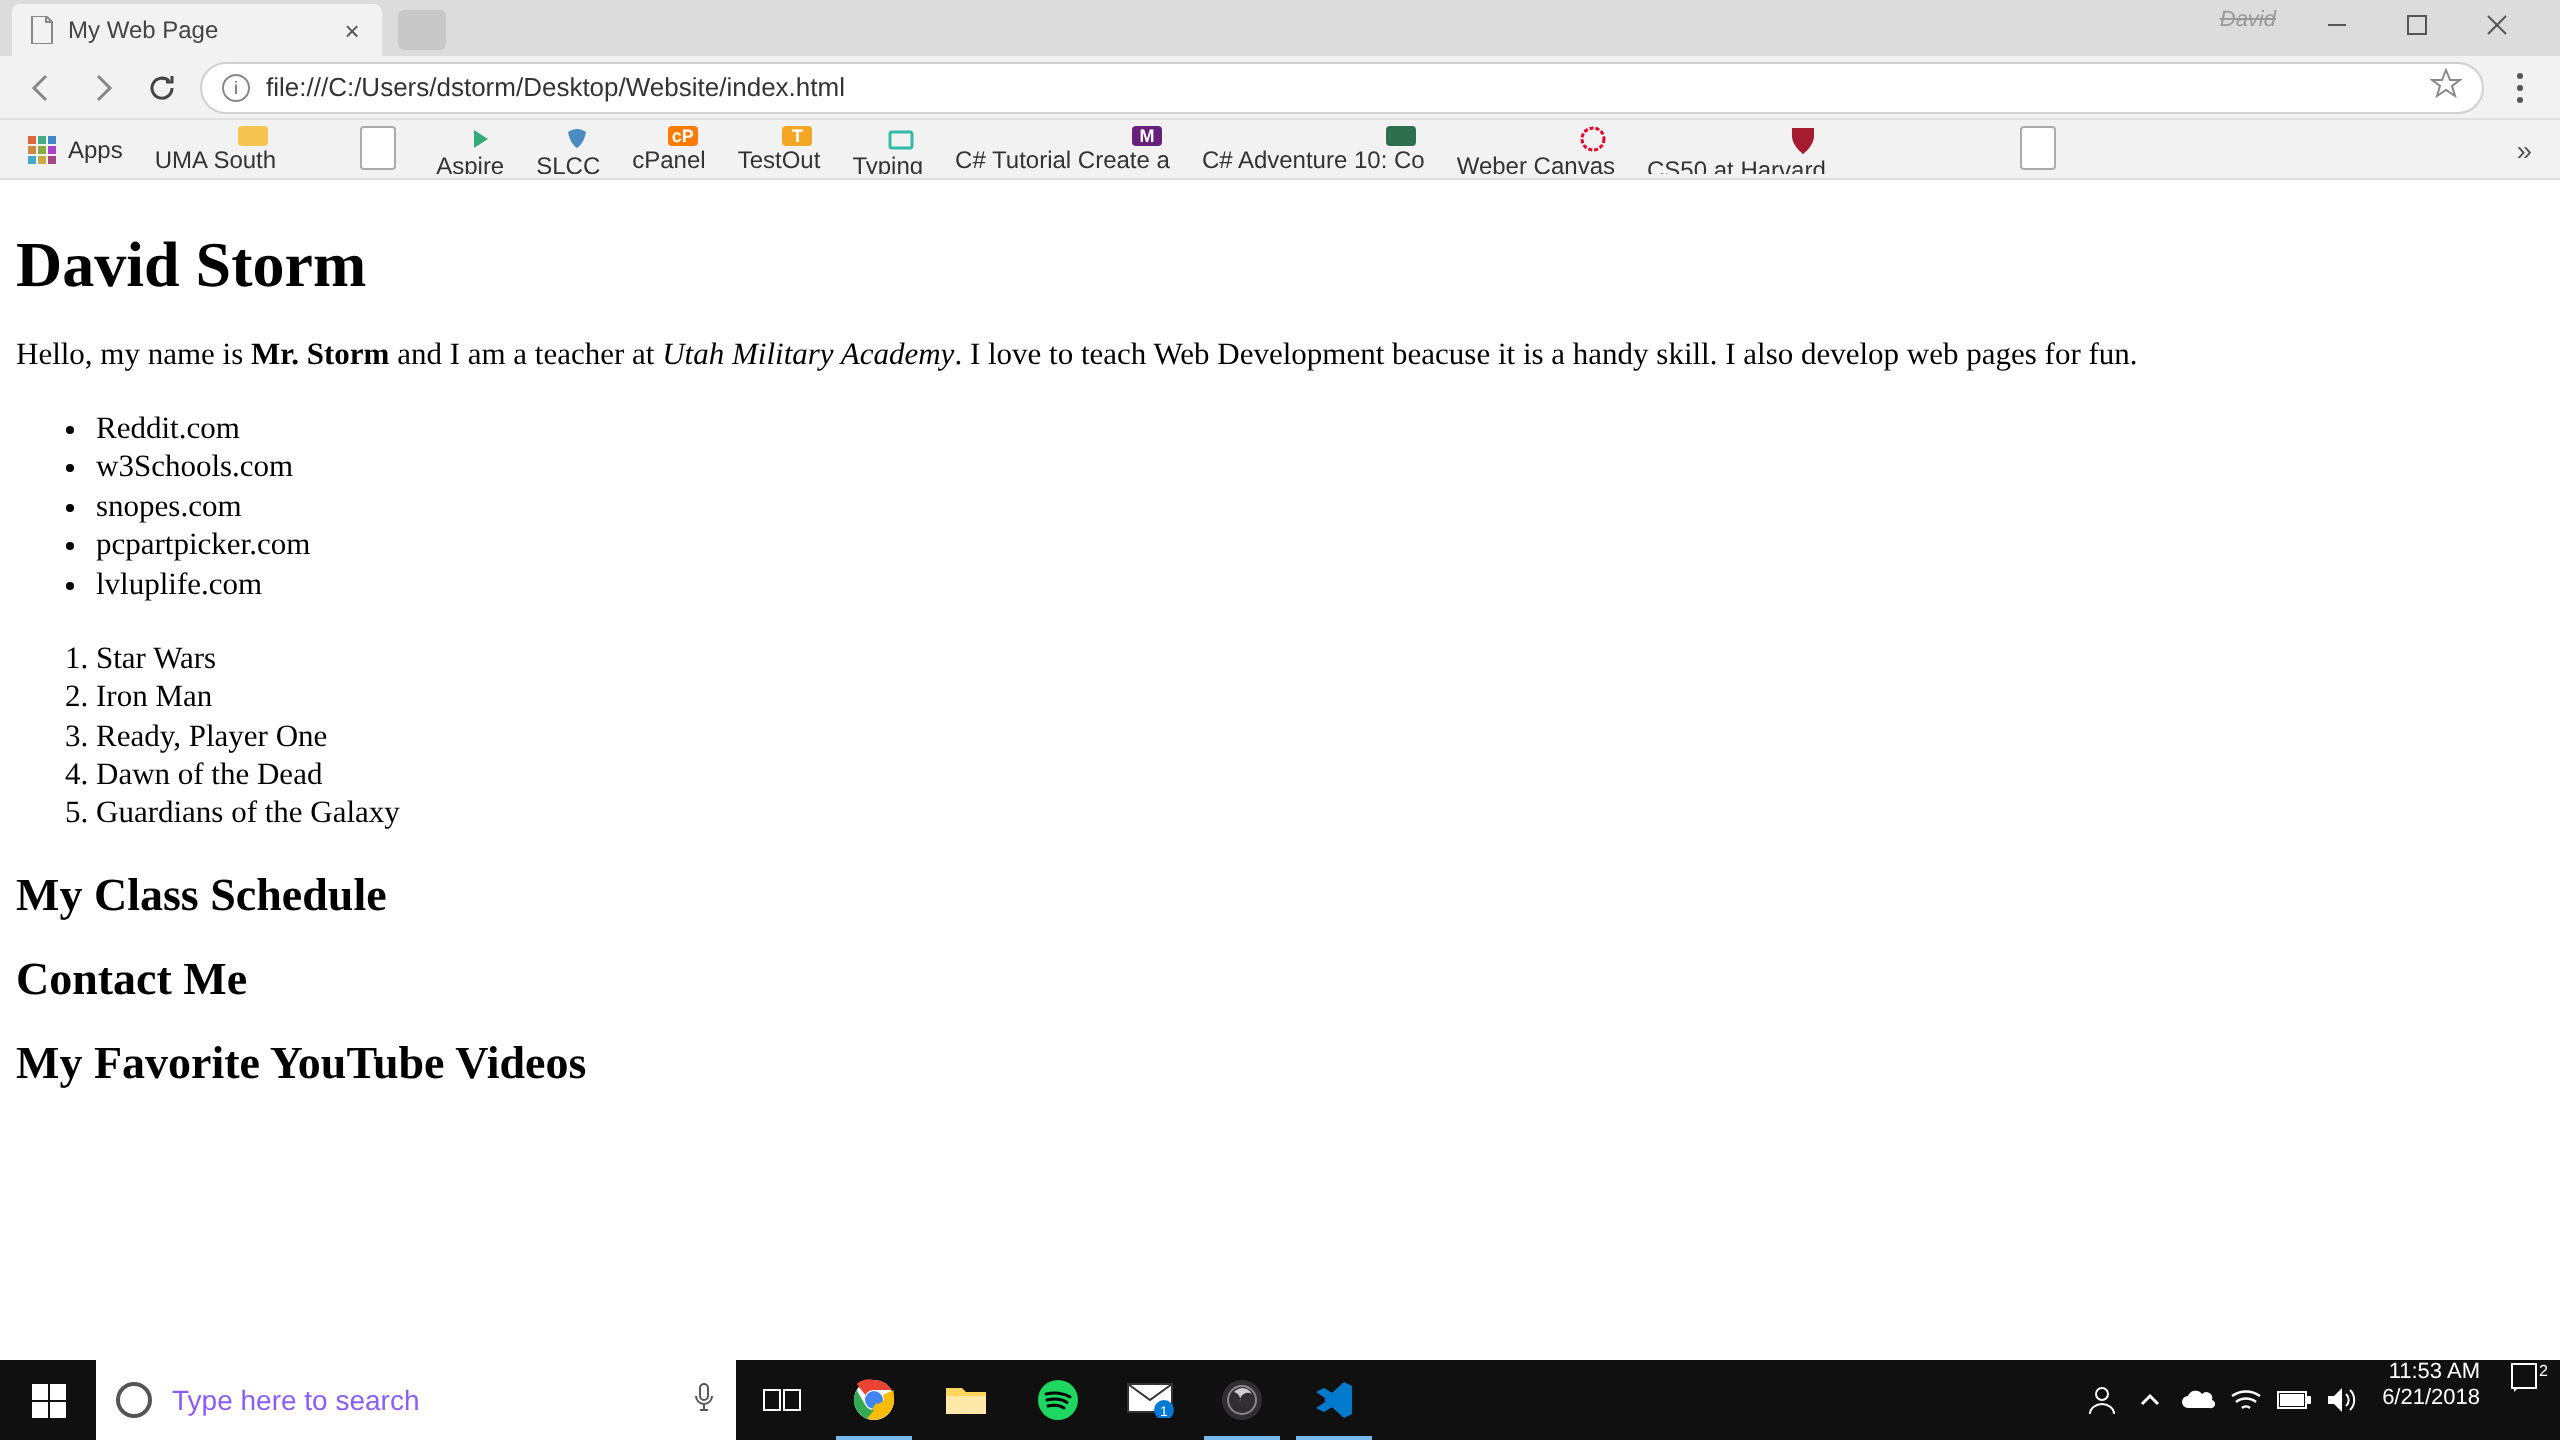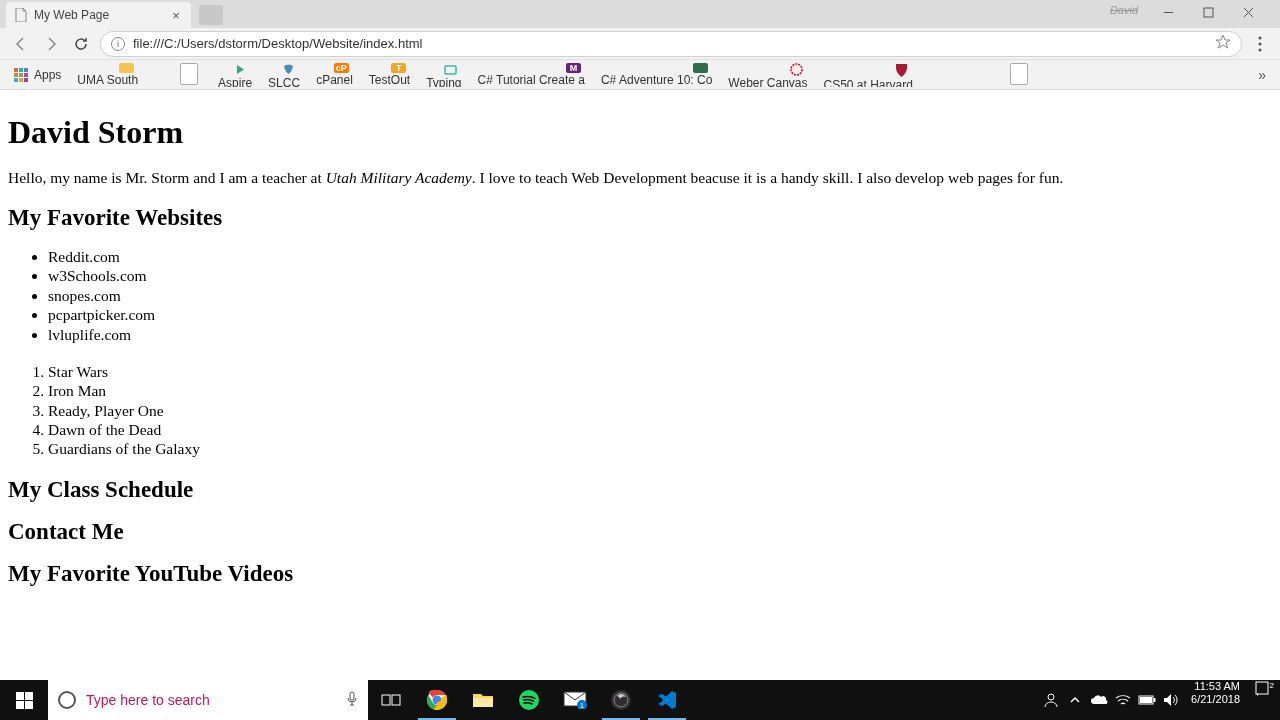--- a/index.html
+++ b/index.html
@@ -46,31 +46,31 @@
 .bookmark { display: flex; align-items: flex-end; padding: 0 8px; height: 24px; white-space: nowrap; flex-direction: column; }
 .bookmark .bk-icon { width: 15px; height: 15px; margin-right: 4px; display: flex; align-items: center; justify-content: center; border-radius: 2px; font-size: 9px; color: #fff; font-weight: bold; }
 .bookmark .bk-icon.folder { background: #f5c551; }
 .bookmark .bk-icon.page { background: #fff; border: 1px solid #aaa; }
 .bk-more { margin-left: auto; padding: 0 8px; color: #555; font-size: 14px; }
 
 
 .page { padding: 10px 8px; font-family: "Times New Roman", serif; color: #000; }
 .page h1 { font-size: 32px; font-weight: bold; margin: 14px 0 18px; }
 .page p { font-size: 15.5px; margin-bottom: 18px; }
-.page p .bold { font-weight: normal; }
+.page p .bold { font-weight: bold; }
 .page p .ital { font-style: italic; }
 .page h2 { font-size: 23px; font-weight: bold; margin: 12px 0 16px; }
 .page ul, .page ol { margin-left: 40px; margin-bottom: 18px; font-size: 15.5px; }
 .page ul li, .page ol li { line-height: 1.25; }
 
 
 .taskbar { position: absolute; bottom: 0; left: 0; right: 0; height: 40px; background: #101010; display: flex; align-items: center; color: #fff; }
 .start-btn { width: 48px; height: 40px; display: flex; align-items: center; justify-content: center; }
 .start-btn svg { width: 17px; height: 17px; }
-.search-box { height: 40px; width: 320px; background: #fff; display: flex; align-items: center; padding: 0 10px; color: #be185d; font-size: 14px; }
+.search-box { height: 40px; width: 320px; background: #fff; display: flex; align-items: center; padding: 0 10px; color: #8b5cf6; font-size: 14px; }
 .search-box .cortana { width: 18px; height: 18px; border: 2px solid #555; border-radius: 50%; margin-right: 10px; }
 .search-box .mic { margin-left: auto; color: #555; }
 .task-icons { display: flex; align-items: center; height: 40px; }
 .task-icon { width: 46px; height: 40px; display: flex; align-items: center; justify-content: center; position: relative; }
 .task-icon.active::after { content: ''; position: absolute; bottom: 0; left: 4px; right: 4px; height: 2px; background: #76b9ed; }
 .tray { margin-left: auto; display: flex; align-items: flex-start; height: 40px; padding-right: 4px; font-size: 11px; color: #fff; }
 .tray-icon { width: 24px; display: flex; align-items: center; justify-content: center; height: 40px; }
 .tray-clock { text-align: right; padding: 0 8px; line-height: 1.2; }
 .tray-notif { width: 28px; display: flex; align-items: center; justify-content: center; position: relative; }
 .tray-notif .badge { position: absolute; bottom: 6px; right: 2px; font-size: 8px; }
@@ -232,21 +232,20 @@
       </div>
     <div class="bk-more">»</div>
   </div>
 </div>
 
 <div class="page">
   <h1>David Storm</h1>
   <p>
     <span>Hello, my name is </span><span class="bold">Mr. Storm</span><span> and I am a teacher at </span><span class="ital">Utah Military Academy</span><span>. I love to teach Web Development beacuse it is a handy skill. I also develop web pages for fun.</span>
   </p>
-  <h2>My Favorite Websites</h2>
   <ul id="websites-list">
       <li>Reddit.com</li>
       <li>w3Schools.com</li>
       <li>snopes.com</li>
       <li>pcpartpicker.com</li>
       <li>lvluplife.com</li>
     </ul>
   <ol id="movies-list">
       <li>Star Wars</li>
       <li>Iron Man</li>

